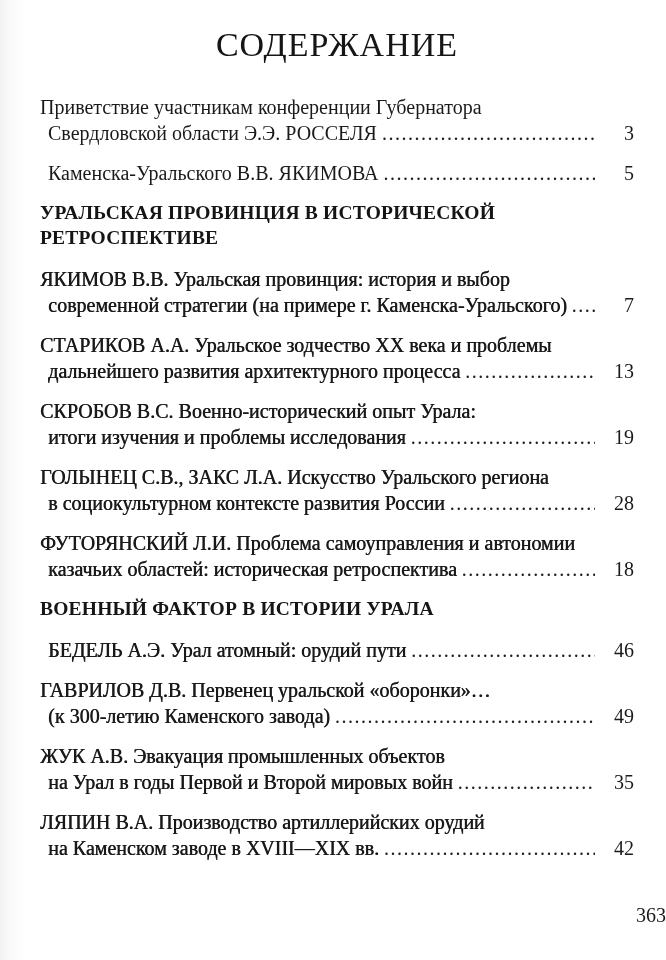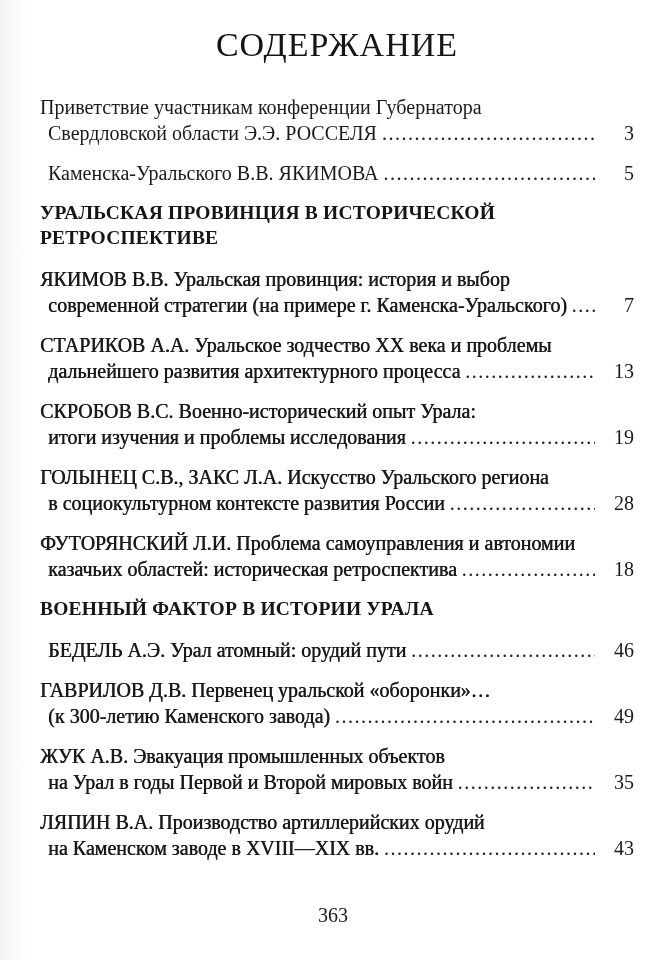--- a/index.html
+++ b/index.html
@@ -54,21 +54,21 @@
   }
   .pg {
     flex: 0 0 auto;
     min-width: 30px;
     padding-left: 9px;
     text-align: right;
   }
   .folio {
     position: absolute;
     left: 0; right: 0; bottom: 33px;
-    text-align: center;
+    text-align: right;
     font-size: 20px;
     color: #1a1a1a;
   }
 </style>
 </head>
 <body>
 
 <div class="page">
   <h1 class="title">СОДЕРЖАНИЕ</h1>
   <main class="toc" id="toc">
@@ -155,19 +155,19 @@
             <span class="t semibold">на Урал в годы Первой и Второй мировых войн</span>
             <span class="dots">........................................................................................................................................................................................................</span>
             <span class="pg">35</span>
           </div>
         </div>
         <div class="entry">
           <div class="line"><span class="t semibold">ЛЯПИН В.А. Производство артиллерийских орудий</span></div>
           <div class="line last">
             <span class="t semibold">на Каменском заводе в XVIII—XIX вв.</span>
             <span class="dots">........................................................................................................................................................................................................</span>
-            <span class="pg">43</span>
+            <span class="pg">42</span>
           </div>
         </div>
       </section>
     </main>
   <div class="folio">363</div>
 </div>
 
 </body></html>

